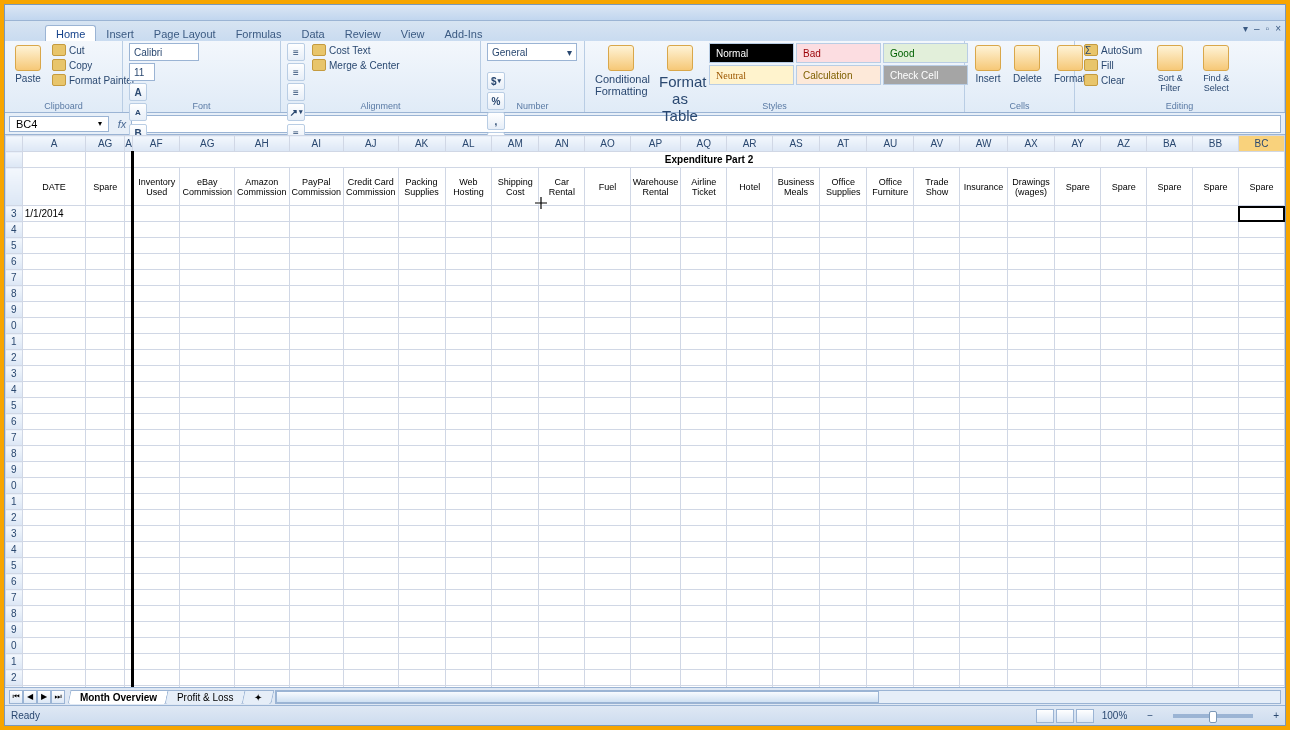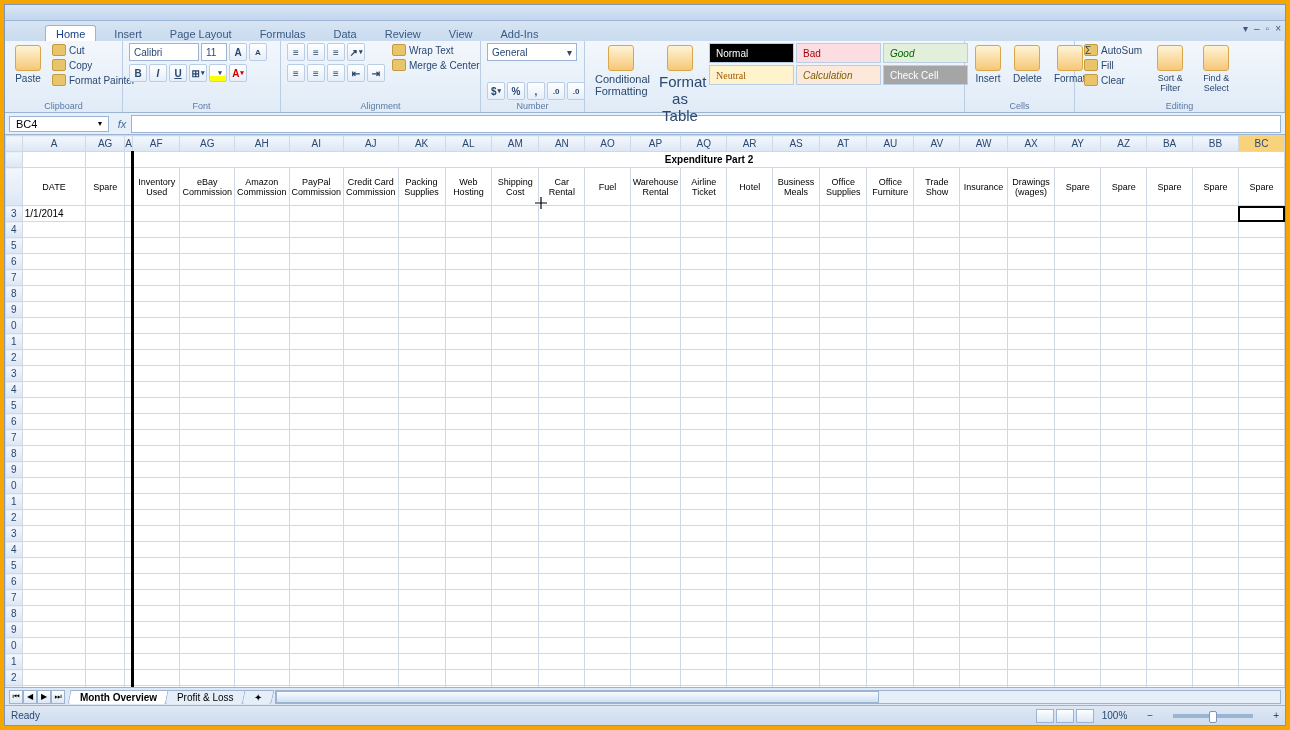--- a/index.html
+++ b/index.html
@@ -3,44 +3,44 @@
 <meta charset="utf-8">
 <style>
 * { margin:0; padding:0; box-sizing:border-box; font-family:"Segoe UI",Tahoma,sans-serif; }
 body { width:1290px; height:730px; background:#f7a500; overflow:hidden; }
 .app { position:absolute; left:4px; top:4px; right:4px; bottom:4px; background:#c5d9f1; display:flex; flex-direction:column; border:1px solid #7b98b8; }
 
 
 .titlebar { height:16px; background:linear-gradient(#dbe6f4,#c1d6ef); border-bottom:1px solid #9bb4d4; }
 
 
-.tabstrip { height:20px; background:linear-gradient(#d7e4f2,#c9dbf0); display:flex; align-items:flex-end; padding-left:40px; gap:8px; font-size:11px; color:#3b5a82; position:relative; }
+.tabstrip { height:20px; background:linear-gradient(#d7e4f2,#c9dbf0); display:flex; align-items:flex-end; padding-left:40px; font-size:11px; color:#3b5a82; position:relative; }
 .tab { padding:2px 10px 1px; border-radius:3px 3px 0 0; cursor:pointer; }
 .tab.active { background:#fff; border:1px solid #9bb4d4; border-bottom:none; color:#15428b; }
 .winbtns { position:absolute; right:4px; top:2px; display:flex; gap:6px; font-size:10px; color:#3b5a82; }
 
 
 .ribbon { height:72px; background:linear-gradient(#f3f7fc,#e0ebf7); border-bottom:1px solid #9bb4d4; display:flex; font-size:10px; color:#2a4870; }
 .group { border-right:1px solid #b9cde4; padding:2px 6px 0; display:flex; flex-direction:column; position:relative; }
 .group-label { position:absolute; bottom:1px; left:0; right:0; text-align:center; font-size:9px; color:#5a7aa4; }
 .group-body { flex:1; display:flex; align-items:flex-start; gap:4px; }
 .largebtn { display:flex; flex-direction:column; align-items:center; gap:2px; padding:2px 4px; border-radius:3px; cursor:pointer; }
 .largebtn .ico { width:26px; height:26px; background:linear-gradient(#fef3d6,#f6c877); border:1px solid #d9a74a; border-radius:3px; }
 .stackbtns { display:flex; flex-direction:column; gap:1px; }
 .smallbtn { display:flex; align-items:center; gap:3px; padding:1px 3px; cursor:pointer; font-size:10px; white-space:nowrap; }
 .smallbtn .si { width:14px; height:12px; background:#e8c56b; border:1px solid #c59b3f; border-radius:2px; }
 .fontbox, .sizebox { border:1px solid #9bb4d4; background:#fff; font-size:10px; padding:1px 4px; height:18px; display:flex; align-items:center; }
 .fontbox{width:70px;} .sizebox{width:26px;}
-.btnrow { display:flex; gap:2px; }
+.btnrow { display:flex; gap:2px;flex-direction:column; }
 .tbtn { width:18px; height:18px; border:1px solid #b9cde4; background:linear-gradient(#fff,#e6eef8); border-radius:2px; display:flex; align-items:center; justify-content:center; font-size:10px; font-weight:bold; cursor:pointer; color:#2a4870; }
 .tbtn.arrow::after{content:"▾"; font-size:7px; margin-left:1px;}
 .numfmt { border:1px solid #9bb4d4; background:#fff; font-size:10px; padding:1px 4px; height:18px; width:90px; display:flex; align-items:center; justify-content:space-between; }
 .stylebox { height:20px; width:85px; border:1px solid #b9cde4; font-size:10px; display:flex; align-items:center; padding:2px 6px; }
-.sb-normal{background:#000;color:#fff;} .sb-bad{background:#fcdde1;color:#9c0006;} .sb-good{background:#e2efda;color:#006100;font-style:italic;}
-.sb-neutral{background:#fff3cd;color:#9c5700;font-family:Liberation Serif, serif;} .sb-calc{background:#fde9d9;color:#7f6000;font-style:italic;} .sb-check{background:#a5a5a5;color:#fff;}
+.sb-normal{background:#000;color:#fff;} .sb-bad{background:#fcdde1;color:#9c0006;} .sb-good{background:#e2efda;color:#006100;}
+.sb-neutral{background:#fff3cd;color:#9c5700;font-family:Liberation Serif, serif;} .sb-calc{background:#fde9d9;color:#7f6000;} .sb-check{background:#a5a5a5;color:#fff;}
 
 
 .fxbar { height:22px; background:#e7eff8; border-bottom:1px solid #9bb4d4; display:flex; align-items:center; font-size:11px; }
 .namebox { width:100px; border:1px solid #9bb4d4; background:#fff; margin:0 4px; padding:1px 6px; display:flex; justify-content:space-between; align-items:center; }
 .fx { width:18px; text-align:center; font-style:italic; color:#4a6a94; }
 .formula { flex:1; border:1px solid #9bb4d4; background:#fff; height:18px; margin-right:4px; }
 
 
 .gridwrap { flex:1; background:#fff; overflow:hidden; position:relative; }
 table.sheet { border-collapse:collapse; table-layout:fixed; font-size:10px; color:#000; }
@@ -164,33 +164,33 @@
             <div class="tbtn">≡</div>
             <div class="tbtn">≡</div>
             <div class="tbtn">≡</div>
             <div class="tbtn">⇤</div>
             <div class="tbtn">⇥</div>
           </div>
         </div>
         <div class="stackbtns">
           <div class="smallbtn">
               <span class="si"></span>
-              <span>Wrap Text</span>
+              <span>Cost Text</span>
             </div>
           <div class="smallbtn">
               <span class="si"></span>
               <span>Merge &amp; Center</span>
             </div>
         </div>
       </div>
       <div class="group-label">Alignment</div>
     </div>
 
     <div class="group" style="width:104px">
-      <div class="group-body" style="flex-direction:column;gap:21px">
+      <div class="group-body" style="flex-direction:column;gap:11px">
         <div class="numfmt">
             <span>General</span>
             <span>▾</span>
           </div>
         <div class="btnrow">
           <div class="tbtn arrow">$</div>
           <div class="tbtn">%</div>
           <div class="tbtn">,</div>
           <div class="tbtn" style="font-size:8px">.0</div>
           <div class="tbtn" style="font-size:8px">.0</div>
@@ -215,20 +215,21 @@
             <div class="stylebox sb-bad">Bad</div>
             <div class="stylebox sb-good">Good</div>
           </div>
           <div style="display:flex;gap:2px">
             <div class="stylebox sb-neutral">Neutral</div>
             <div class="stylebox sb-calc">Calculation</div>
             <div class="stylebox sb-check">Check Cell</div>
           </div>
         </div>
       </div>
+      <div class="group-label">Styles</div>
     </div>
 
     <div class="group" style="width:110px">
       <div class="group-body">
         <div class="largebtn">
             <div class="ico"></div>
             <span>Insert</span>
           </div>
         <div class="largebtn">
             <div class="ico"></div>

